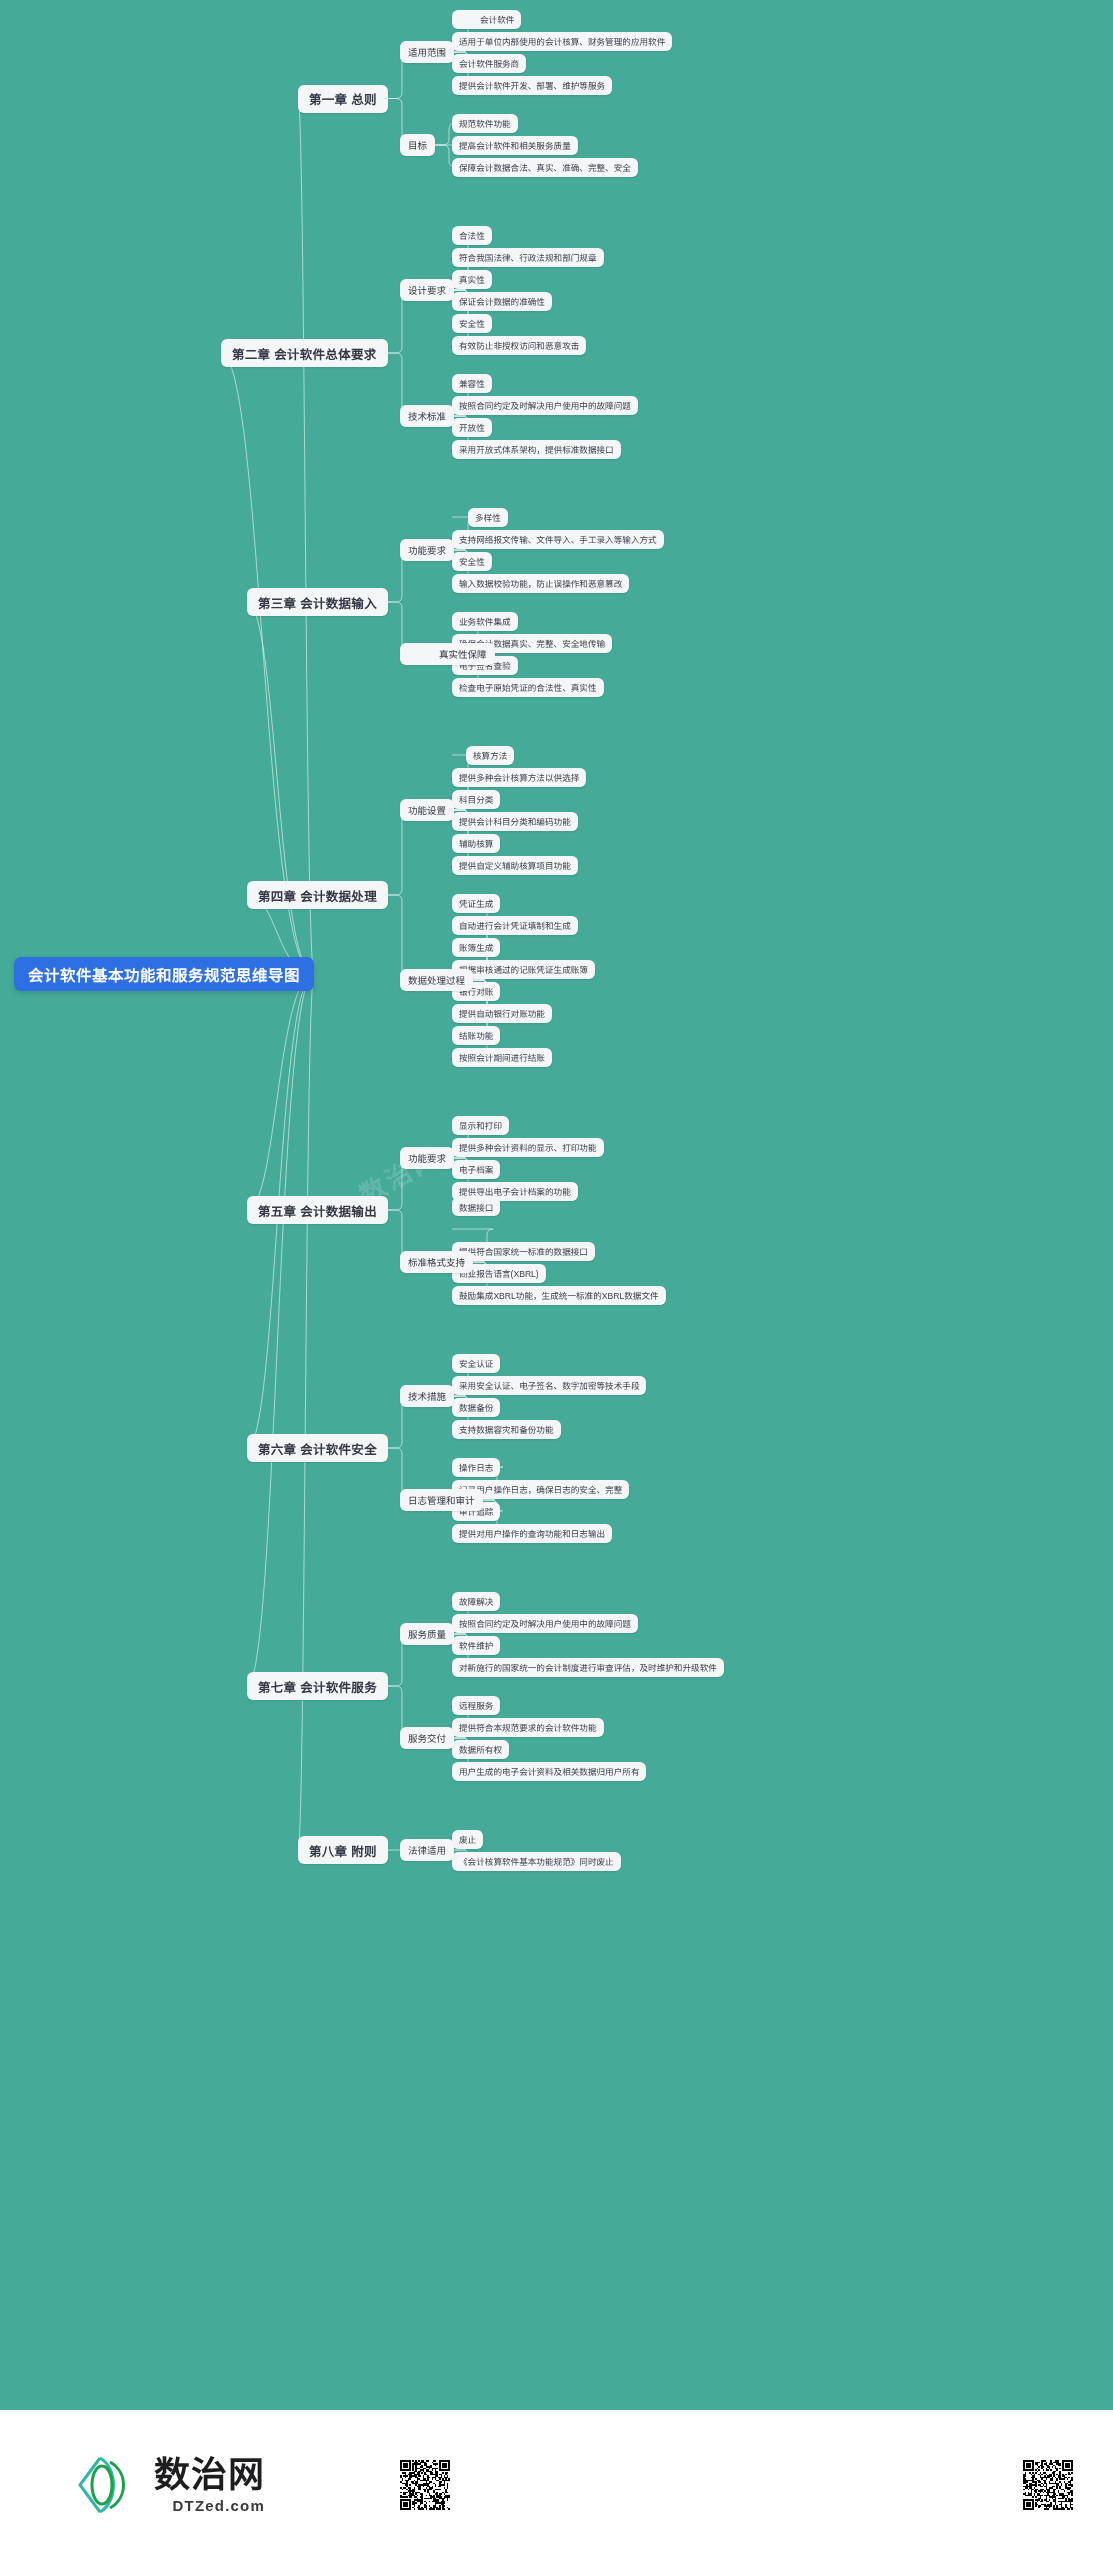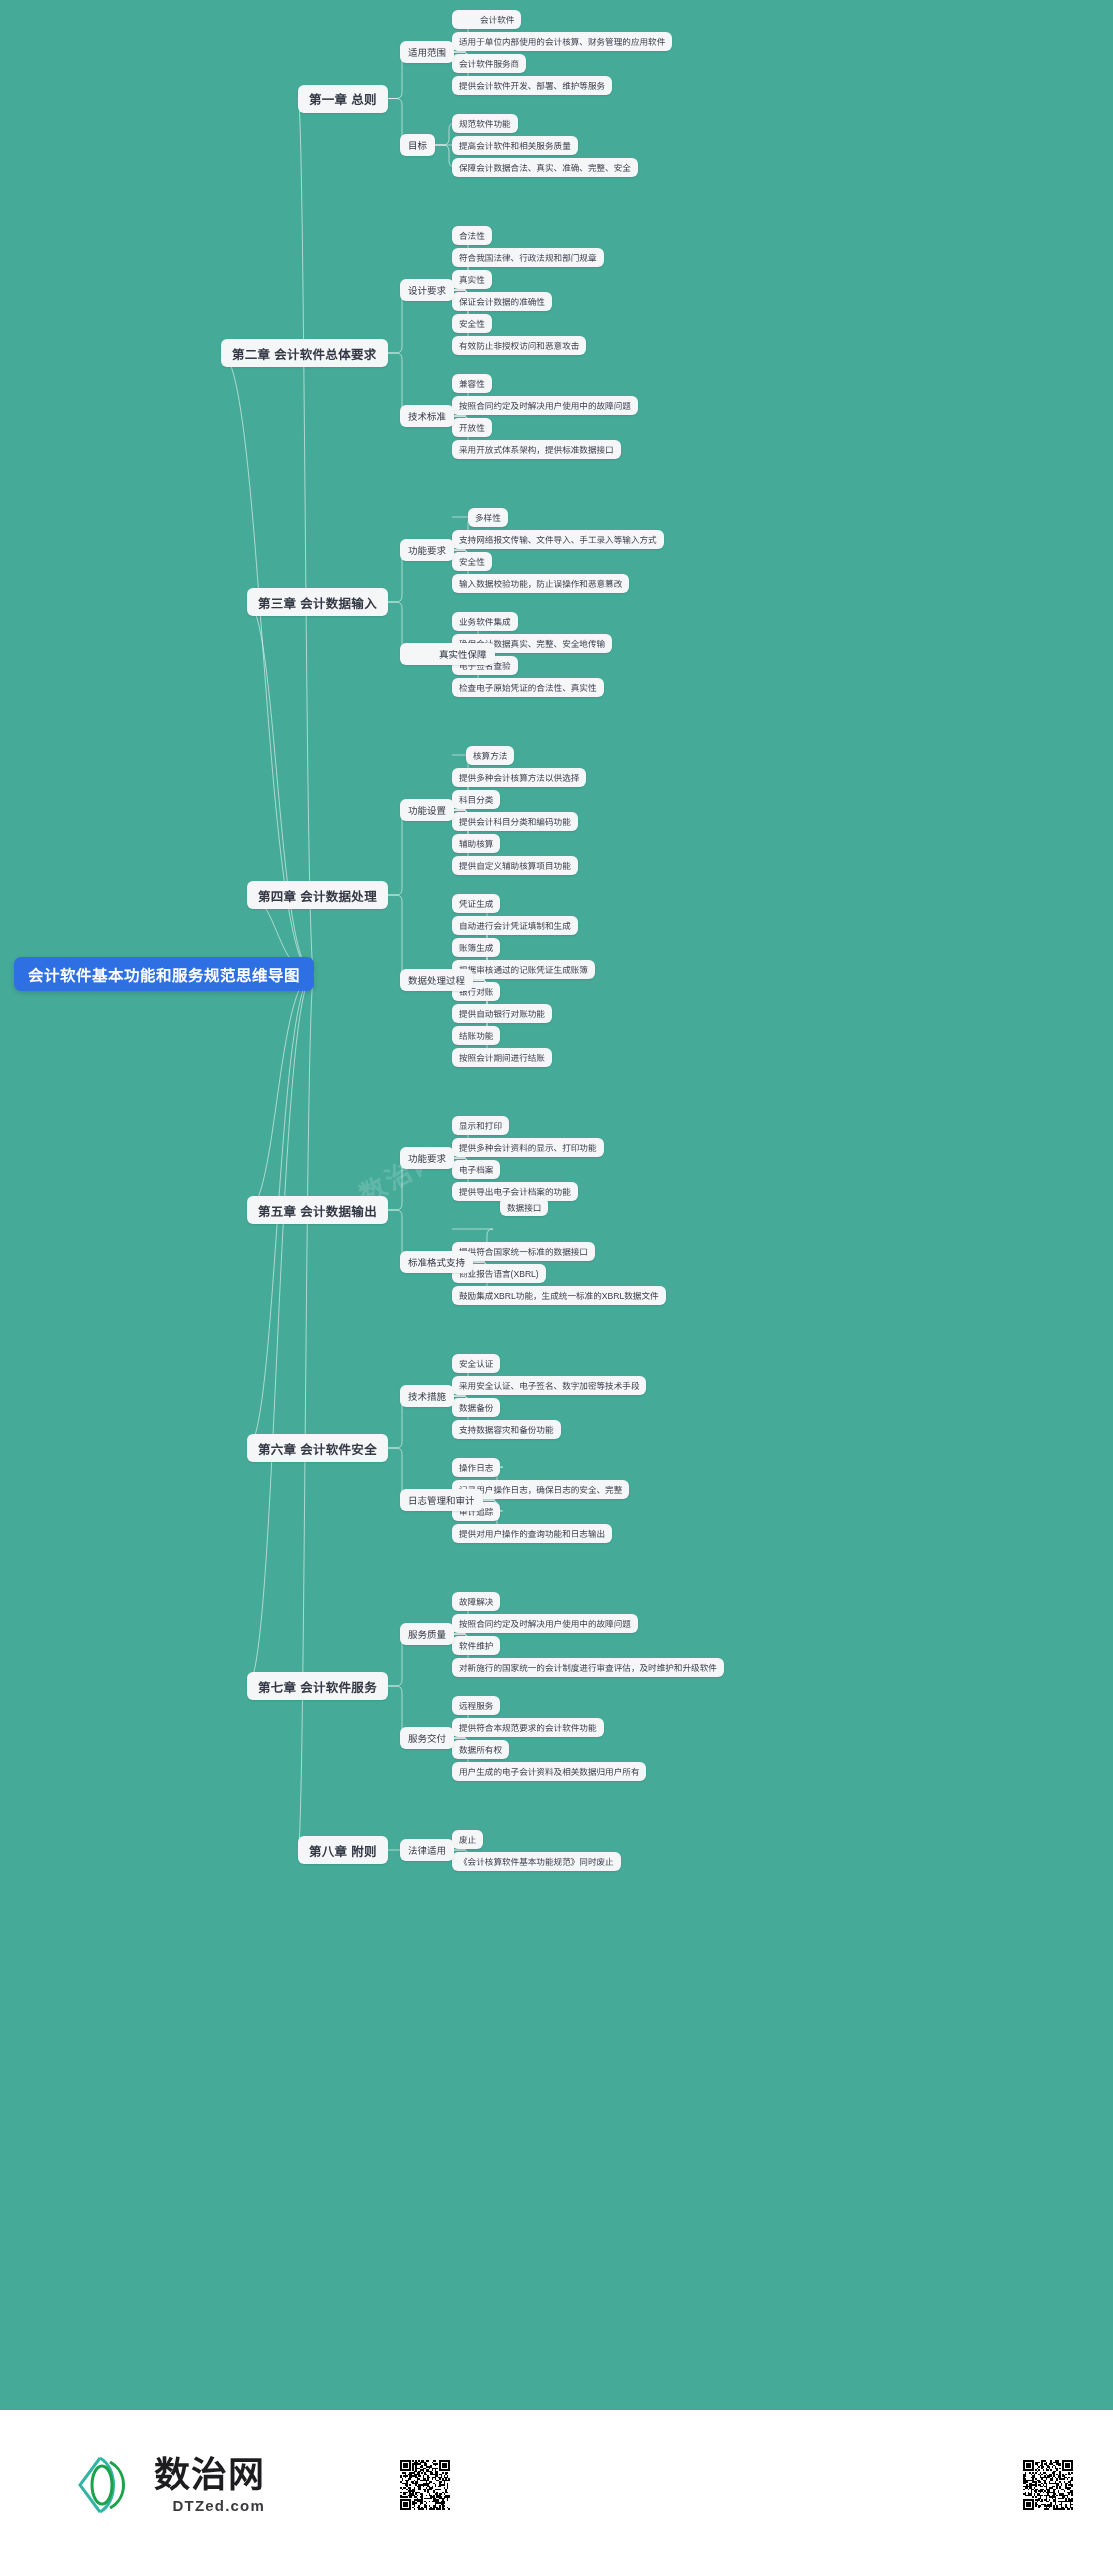--- a/index.html
+++ b/index.html
@@ -276,21 +276,21 @@
         <div class="node leaf" style="left: 452px; top: 1003.5px;">提供自动银行对账功能</div>
         <div class="node leaf" style="left: 452px; top: 1025.5px;">结账功能</div>
         <div class="node leaf" style="left: 452px; top: 1047.5px;">按照会计期间进行结账</div>
         <div class="node branch" style="left: 400px; top: 969px;">数据处理过程</div>
         <div class="node chapter" style="left: 247px; top: 881px;">第四章 会计数据处理</div>
         <div class="node leaf" style="left: 452px; top: 1115.5px;">显示和打印</div>
         <div class="node leaf" style="left: 452px; top: 1137.5px;">提供多种会计资料的显示、打印功能</div>
         <div class="node leaf" style="left: 452px; top: 1159.5px;">电子档案</div>
         <div class="node leaf" style="left: 452px; top: 1181.5px;">提供导出电子会计档案的功能</div>
         <div class="node branch" style="left: 400px; top: 1147px;">功能要求</div>
-        <div class="node leaf" style="left: 452px; top: 1197px; margin-left: 48px;">数据接口</div>
+        <div class="node leaf" style="left: 452px; top: 1197px;">数据接口</div>
         <div class="node leaf" style="left: 452px; top: 1241.5px;">提供符合国家统一标准的数据接口</div>
         <div class="node leaf" style="left: 452px; top: 1263.5px;">商业报告语言(XBRL)</div>
         <div class="node leaf" style="left: 452px; top: 1285.5px;">鼓励集成XBRL功能，生成统一标准的XBRL数据文件</div>
         <div class="node branch" style="left: 400px; top: 1251px;">标准格式支持</div>
         <div class="node chapter" style="left: 247px; top: 1196px;">第五章 会计数据输出</div>
         <div class="node leaf" style="left: 452px; top: 1353.5px;">安全认证</div>
         <div class="node leaf" style="left: 452px; top: 1375.5px;">采用安全认证、电子签名、数字加密等技术手段</div>
         <div class="node leaf" style="left: 452px; top: 1397.5px;">数据备份</div>
         <div class="node leaf" style="left: 452px; top: 1419.5px;">支持数据容灾和备份功能</div>
         <div class="node branch" style="left: 400px; top: 1385px;">技术措施</div>

